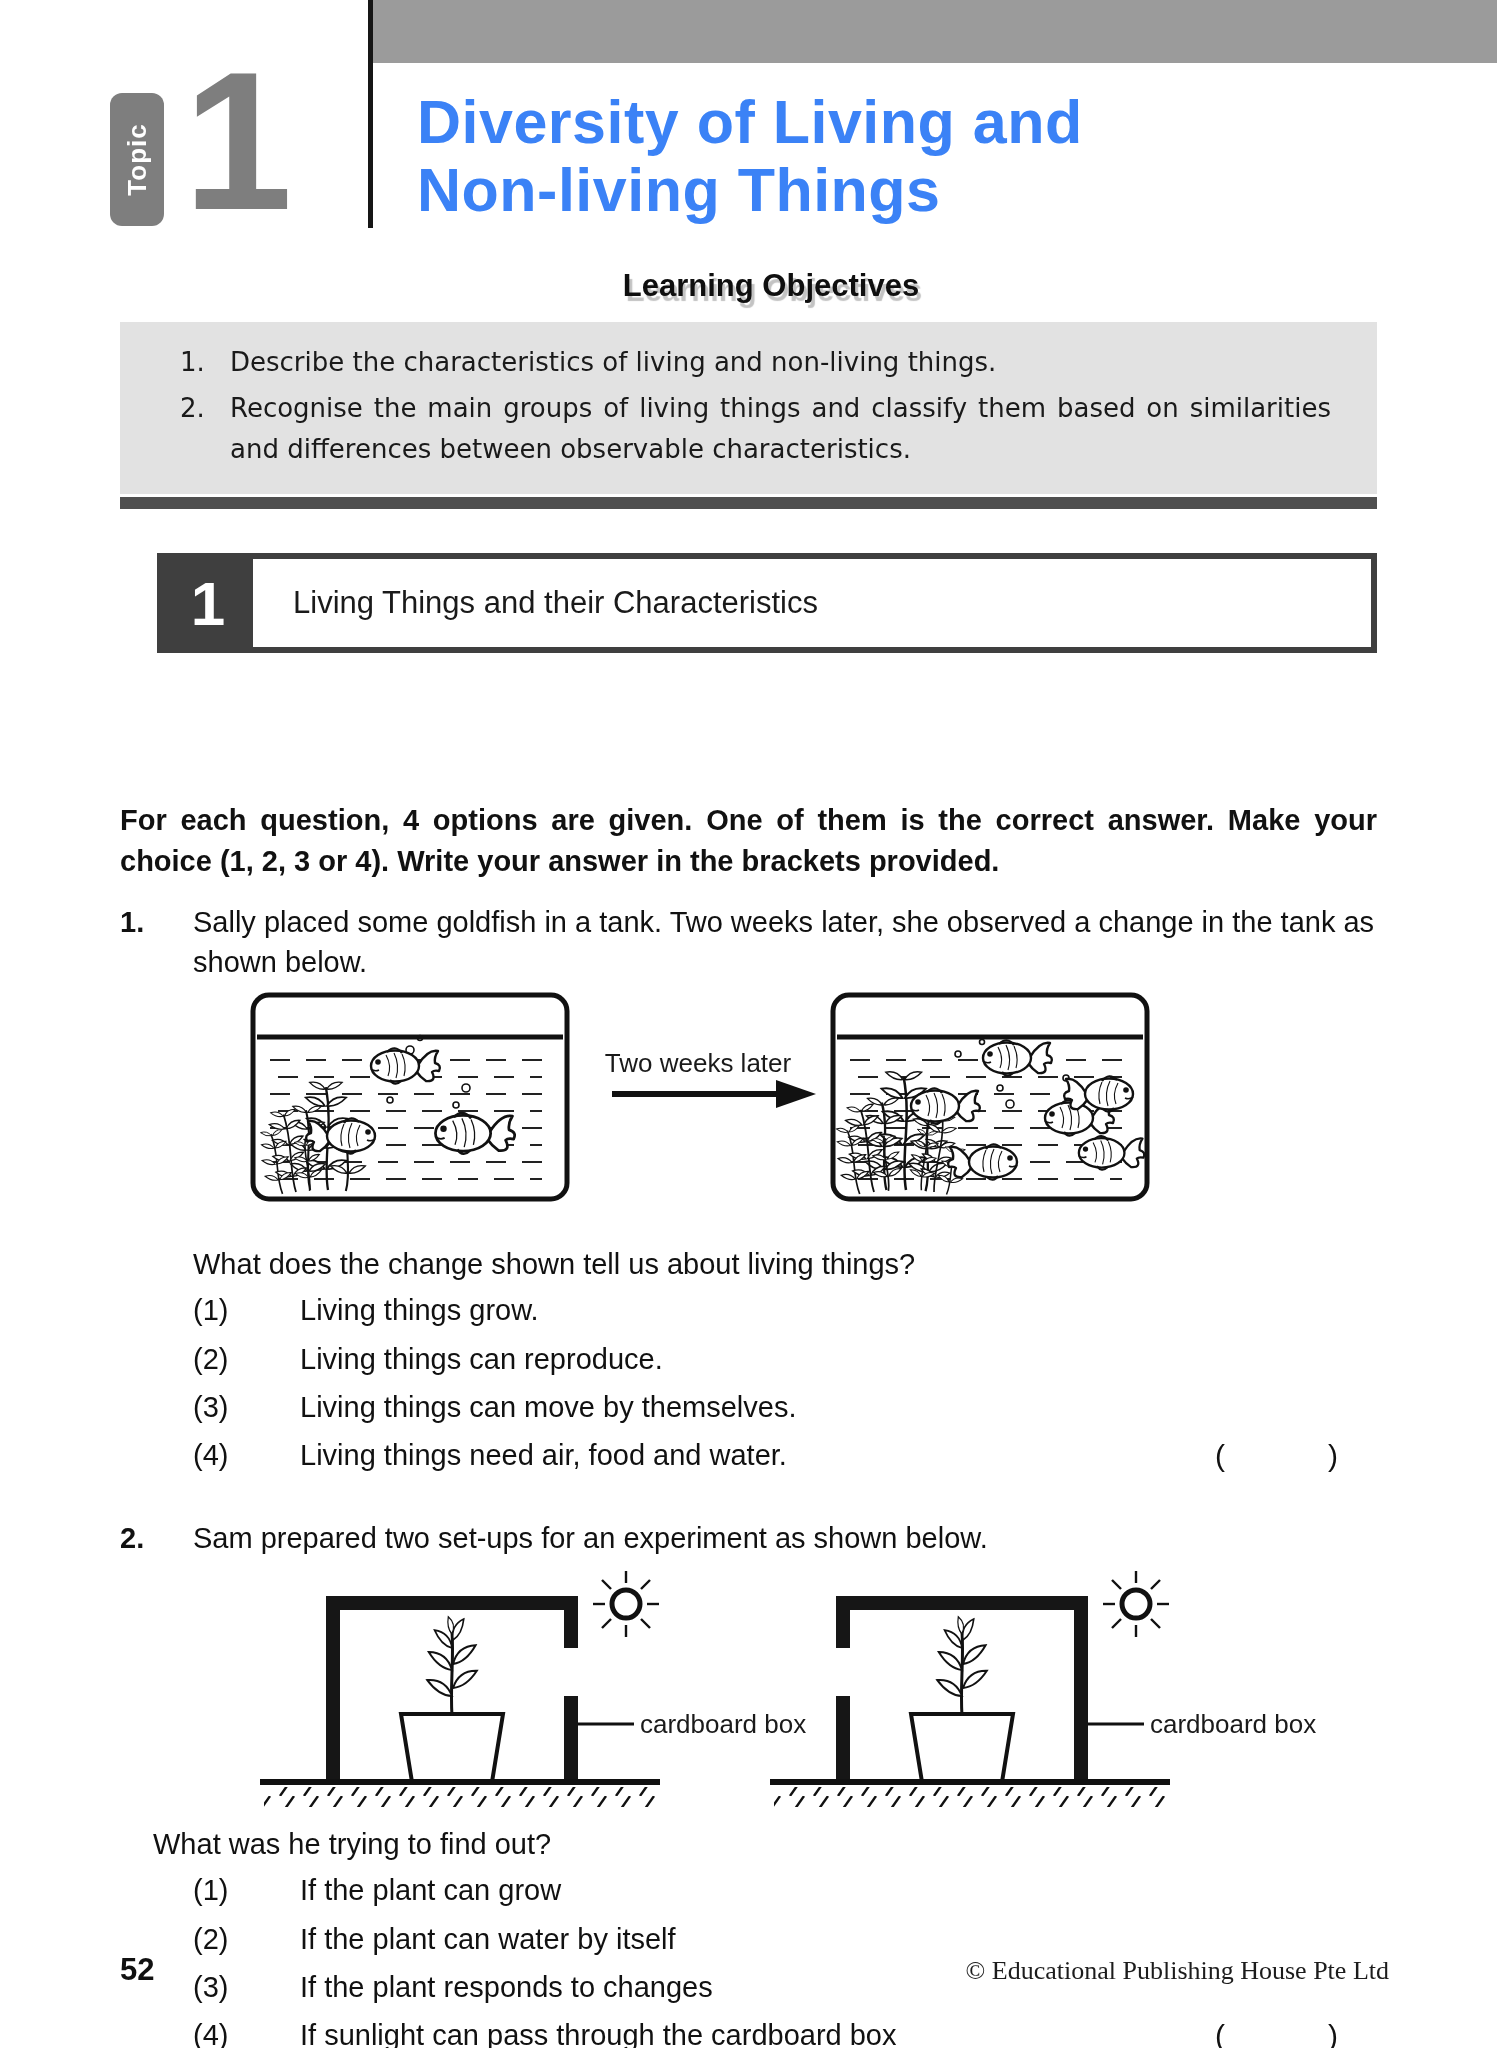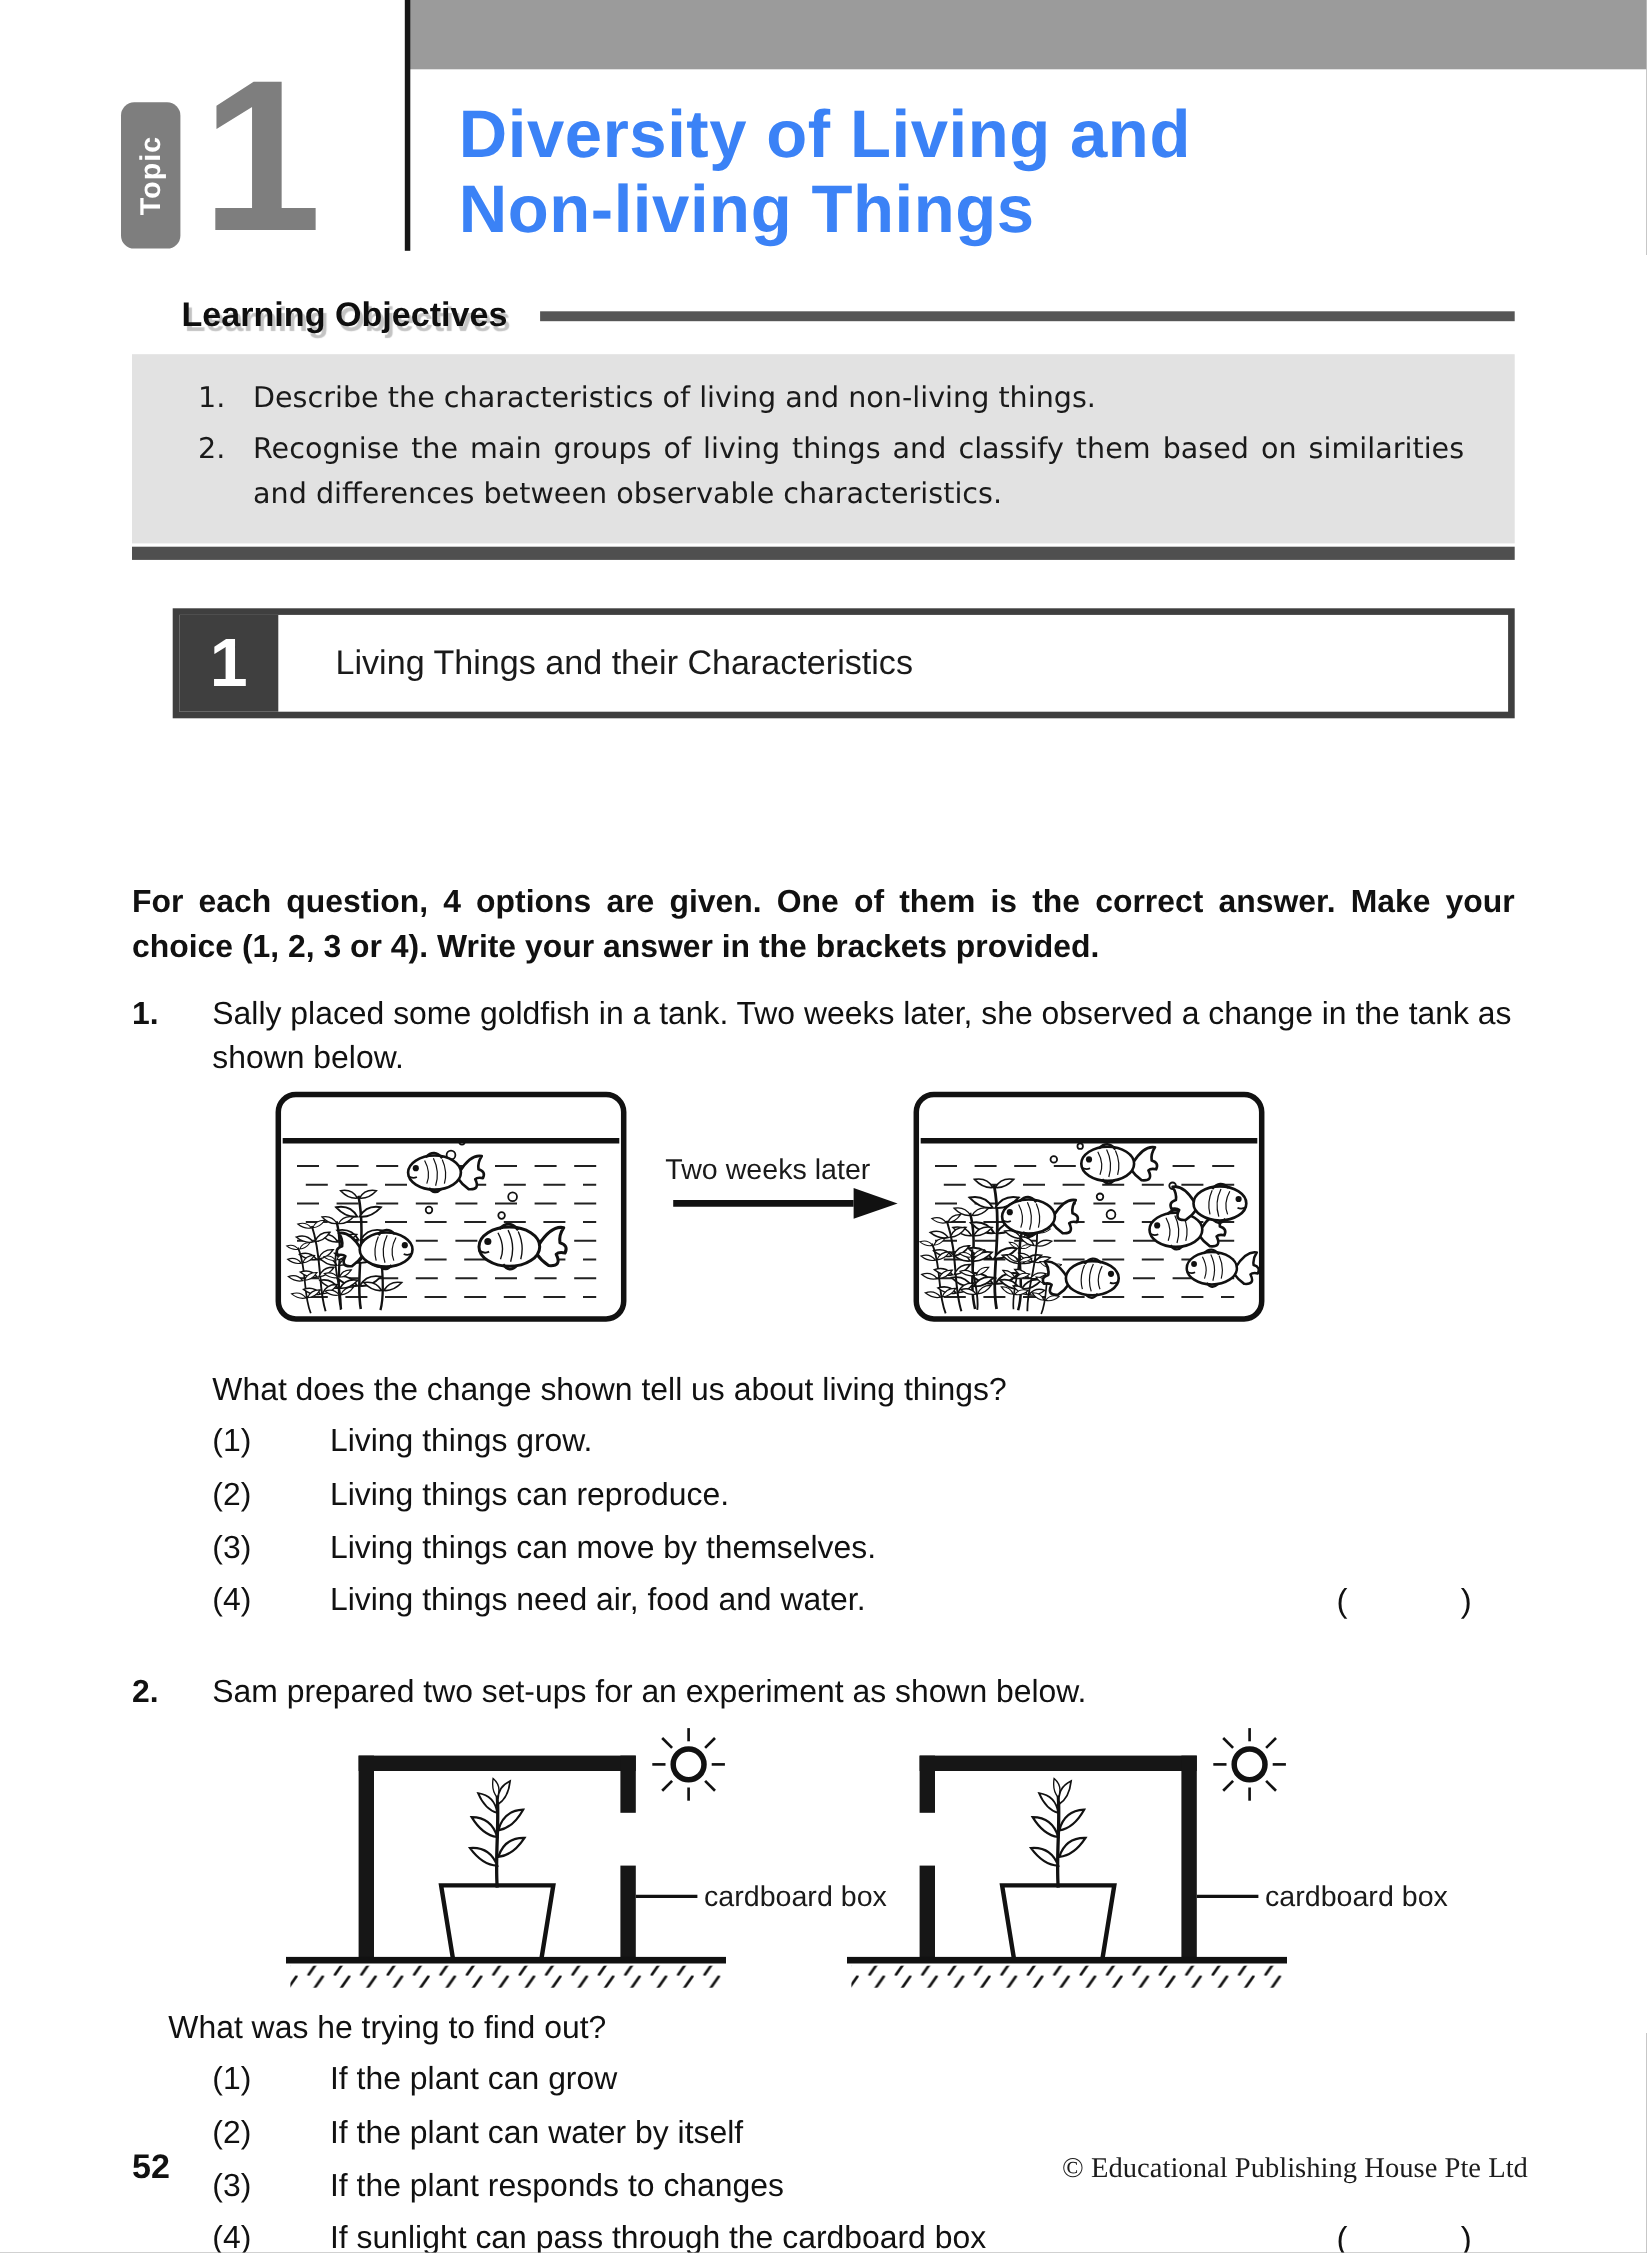--- a/index.html
+++ b/index.html
@@ -9,34 +9,34 @@
     margin:0 auto;
   }
   
   .header-bar{position:absolute;left:371px;top:0;right:0;height:63px;background:#9b9b9b;}
   .header-vline{position:absolute;left:368px;top:0;width:5px;height:228px;background:#161616;}
   .topic-badge{position:absolute;left:110px;top:93px;width:54px;height:133px;background:#7e7e7e;border-radius:12px;display:flex;align-items:center;justify-content:center;}
   .topic-badge span{transform:rotate(-90deg);color:#fff;font-weight:bold;font-size:26px;letter-spacing:1px;}
   .big-one{position:absolute;left:178px;top:52px;width:120px;text-align:center;font-size:196px;line-height:0.92;font-weight:bold;color:#7e7e7e;}
   .chapter-title{position:absolute;left:417px;top:88px;font-size:61px;font-weight:bold;color:#3b82f6;line-height:1.12;letter-spacing:0.5px;}
   
-  .lo-row{position:absolute;left:165px;top:268px;width:1212px;display:flex;align-items:center;}
+  .lo-row{position:absolute;left:165px;top:268px;width:1212px;display:flex;align-items:center;flex-direction:column;}
   .shadow-head{font-weight:bold;color:#0f0f0f;text-shadow:3px 5px 1px #c3c3c3;white-space:nowrap;}
   .lo-head{font-size:31px;}
   .lo-rule{flex:1;height:9px;background:#565656;margin-left:30px;margin-top:2px;}
   .lo-box{position:absolute;left:120px;top:322px;width:1257px;height:172px;background:#e2e2e2;box-sizing:border-box;padding:20px 46px 0 60px;}
   .lo-item{display:flex;font-family:"DejaVu Sans", sans-serif;font-size:26px;line-height:1.6;color:#1a1a1a;}
   .lo-item + .lo-item{margin-top:4px;}
   .lo-num{width:50px;flex:0 0 50px;}
   .lo-text{flex:1;text-align:justify;}
   
   .divider{position:absolute;left:120px;top:497px;width:1257px;height:12px;background:#4f4f4f;}
   .section-box{position:absolute;left:157px;top:553px;width:1220px;height:100px;border:6px solid #3f3f3f;box-sizing:border-box;display:flex;background:#fff;}
   .section-num{width:90px;flex:0 0 90px;background:#3f3f3f;color:#fff;display:flex;align-items:center;justify-content:center;font-size:62px;font-weight:bold;}
-  .section-title{display:flex;align-items:center;padding-left:52px;font-size:31px;color:#1a1a1a;}
+  .section-title{display:flex;align-items:center;padding-left:40px;font-size:31px;color:#1a1a1a;}
   
   .mcq-head{position:absolute;left:120px;top:738px;font-size:32px;letter-spacing:0.5px;}
   .content{position:absolute;left:120px;top:800px;width:1257px;}
   .instructions{font-weight:bold;font-size:29px;line-height:1.42;text-align:justify;}
   .question{margin-top:20px;display:flex;}
   .q-num{width:73px;flex:0 0 73px;font-weight:bold;font-size:29px;line-height:1.38;}
   .q-text{flex:1;font-size:29px;line-height:1.38;}
   .figure1{margin:10px 0 0 100px;}
   .figure2{margin:8px 0 0 88px;}
   .stem{margin:42px 0 0 73px;font-size:29px;}

